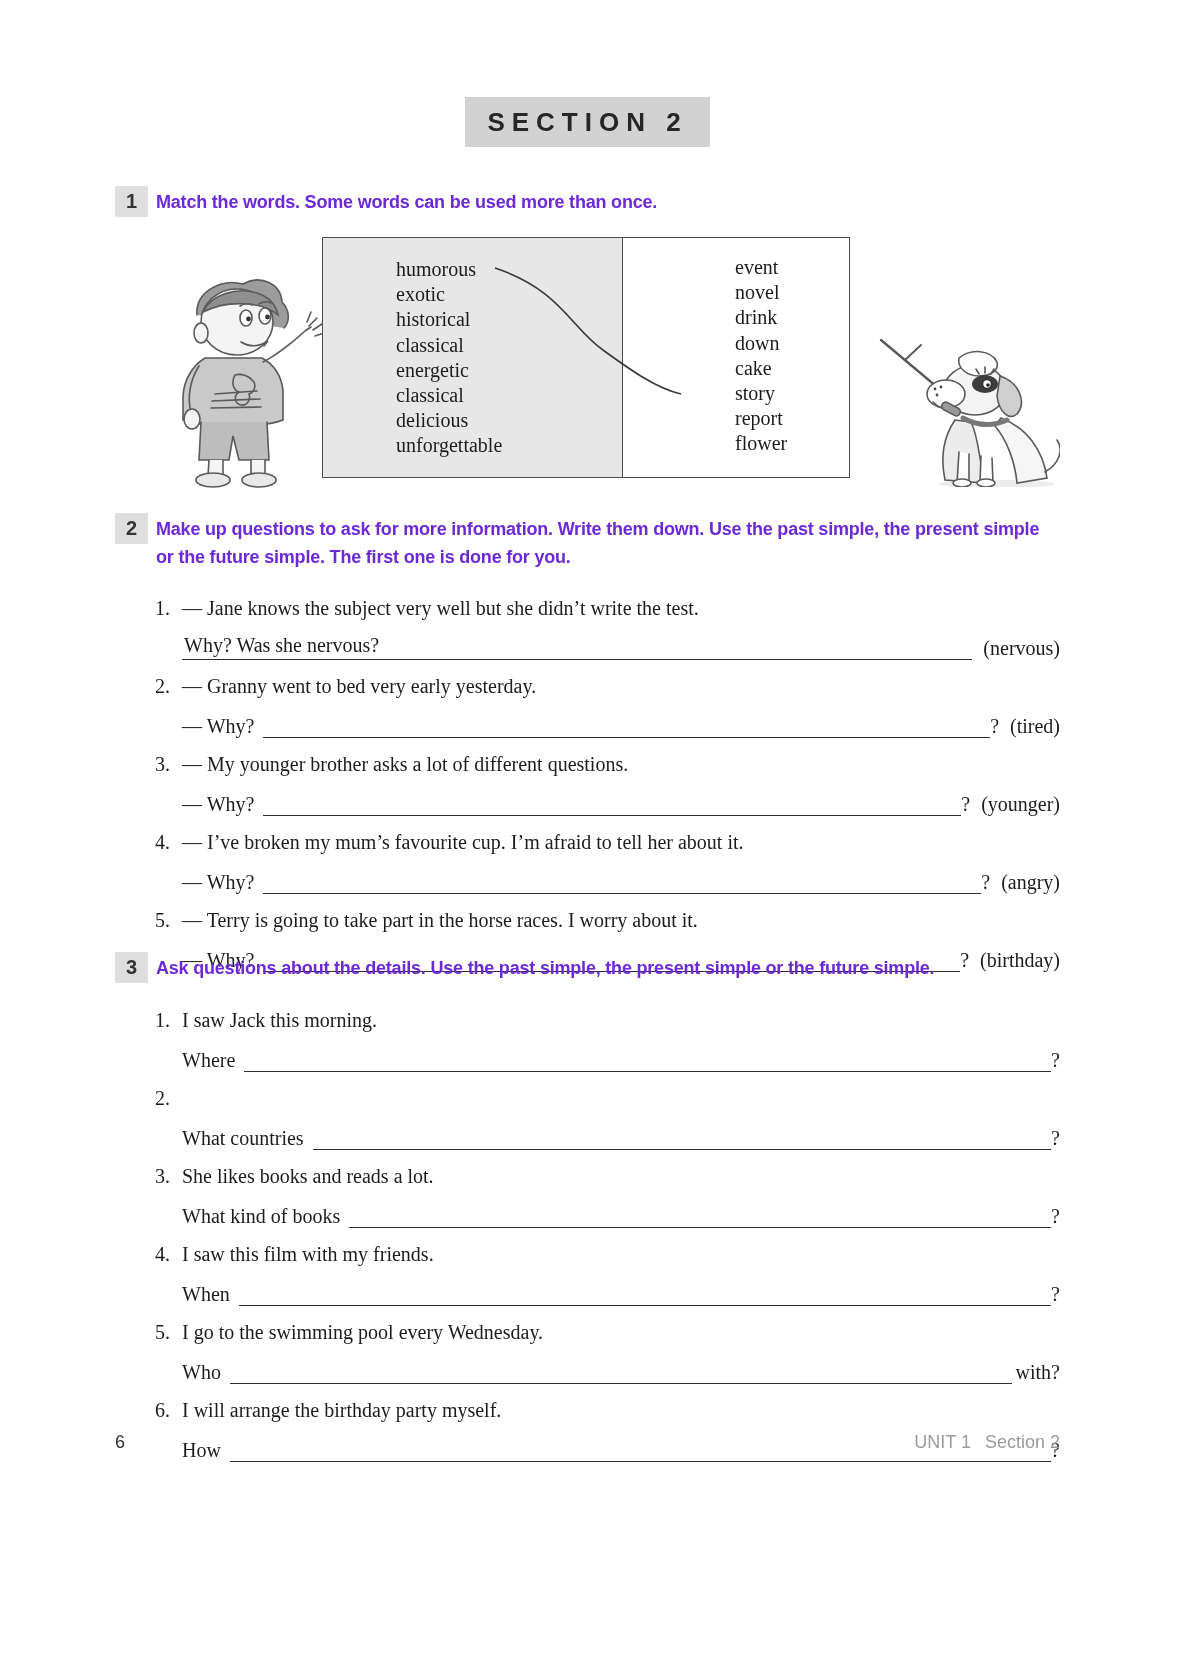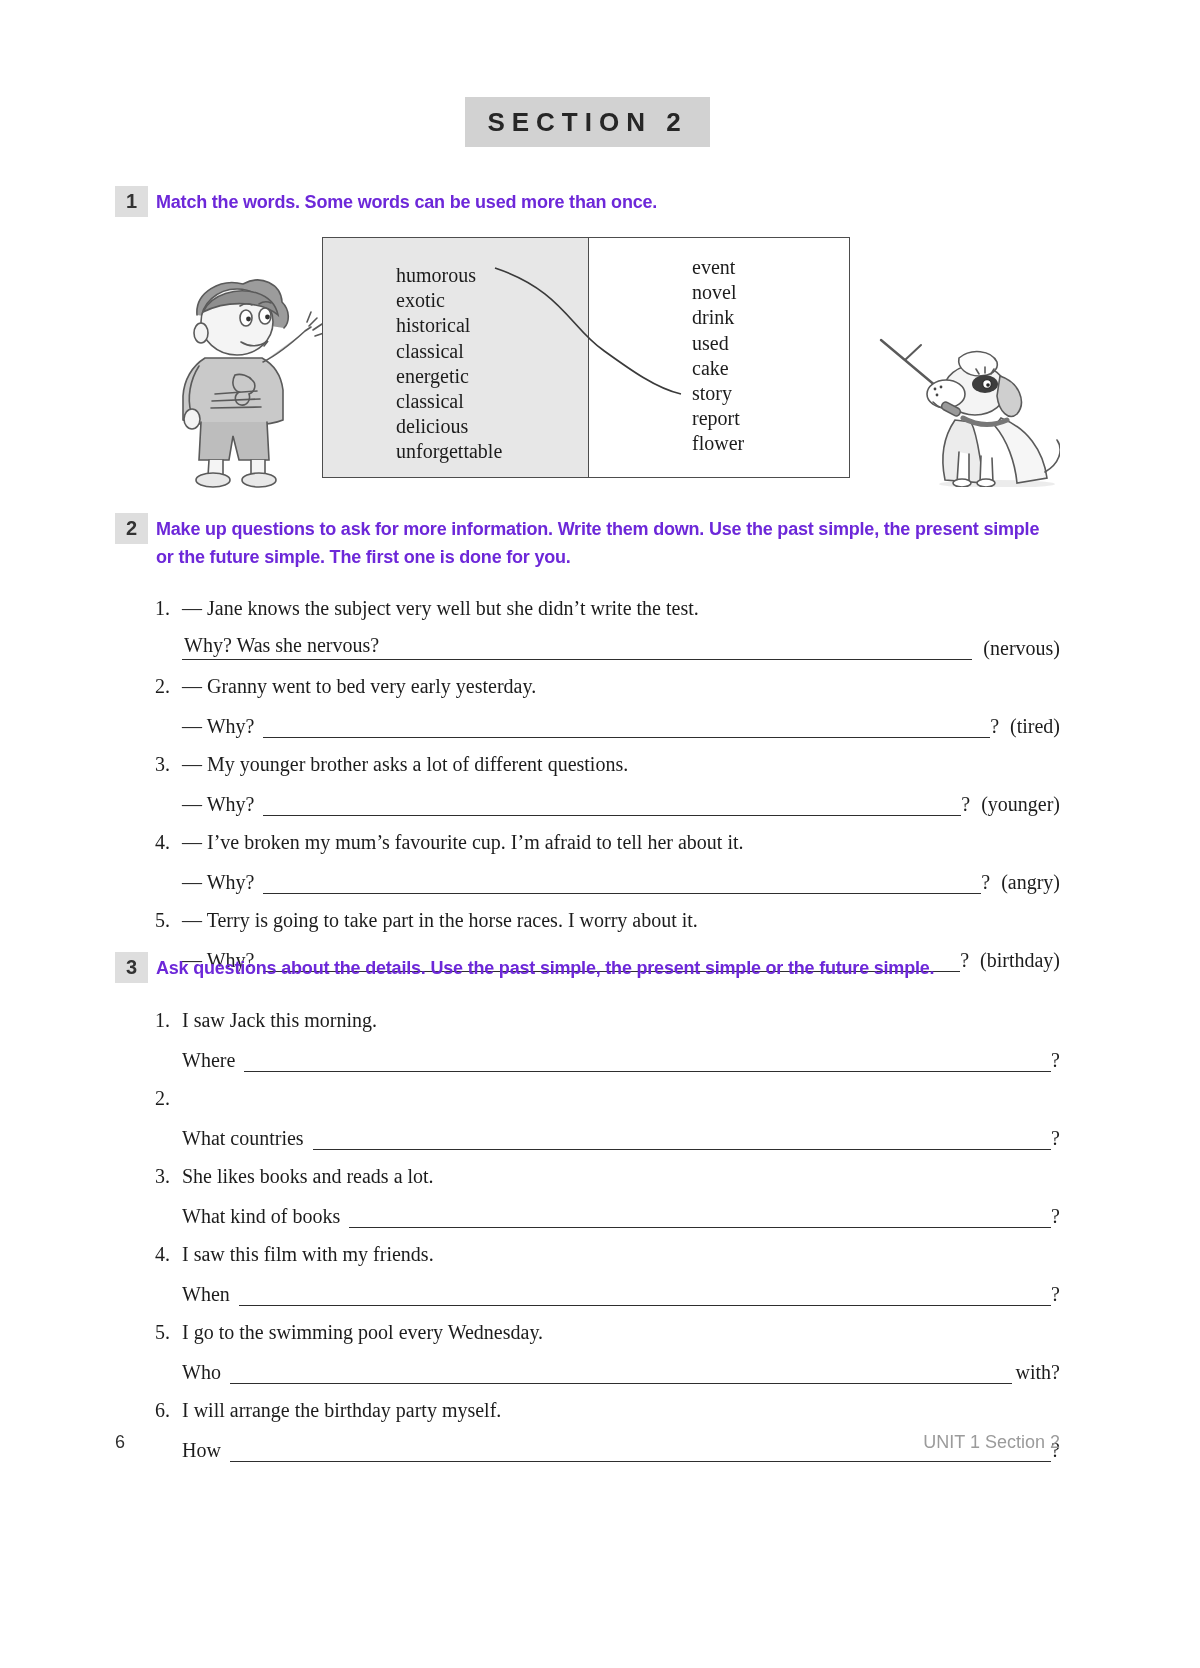--- a/index.html
+++ b/index.html
@@ -37,24 +37,24 @@
     font-family:"Liberation Sans",sans-serif;font-weight:bold;font-size:18px;
     line-height:28px;letter-spacing:-0.2px;color:#6d28d9;max-width:905px;padding-top:2px;
   }
   
   .match-area{position:absolute;top:237px;left:115px;width:945px;height:252px;}
   .match-box{
     position:absolute;left:207px;top:0;width:528px;height:241px;box-sizing:border-box;
     border:1.5px solid var(--box-border);display:flex;background:#fff;
   }
   .match-left{
-    width:266px;flex:none;background:var(--match-left-bg);
-    border-right:1.5px solid var(--box-border);padding:25px 0 0 73px;box-sizing:border-box;
-  }
-  .match-right{flex:1;padding:17px 0 0 103px;box-sizing:border-box;}
+    width:300px;flex:none;background:var(--match-left-bg);
+    border-right:1.5px solid var(--box-border);padding:19px 0 0 73px;box-sizing:border-box;
+  }
+  .match-right{flex:1;padding:17px 0 0 103px;box-sizing:border-box;margin-left:9px;}
   .match-word{font-size:20px;line-height:25.2px;white-space:nowrap;}
   .match-curve{position:absolute;left:0;top:0;pointer-events:none;}
   .illus{position:absolute;}
   
   .ex-items{margin:14px 0 0 40px;}
   .item-row{height:35px;display:flex;align-items:flex-end;font-size:20px;}
   .statement-row{padding-bottom:5px;}
   .num{width:27px;flex:none;}
   .answer-row{padding-left:27px;padding-bottom:3px;}
   .prompt{flex:none;padding-right:9px;white-space:nowrap;}
@@ -63,21 +63,21 @@
     position:absolute;left:2px;bottom:2px;white-space:nowrap;font-size:20px;
   }
   .suffix{flex:none;white-space:nowrap;}
   .hint{flex:none;margin-left:11px;white-space:nowrap;}
   
   .footer{
     position:absolute;top:1432px;left:115px;width:945px;display:flex;
     justify-content:space-between;font-family:"Liberation Sans",sans-serif;font-size:18px;
   }
   .page-num{color:#2f2f2f;}
-  .footer-right{color:var(--footer-muted);display:flex;gap:5px;}
+  .footer-right{color:var(--footer-muted);display:flex;gap:14px;}
 </style>
 </head>
 <body>
 
 <div class="page">
 
   <div class="section-header">SECTION 2</div>
 
   <div class="exercise" style="top:186px;">
     <div class="ex-head">
@@ -123,21 +123,21 @@
           <div class="match-word">classical</div>
           <div class="match-word">energetic</div>
           <div class="match-word">classical</div>
           <div class="match-word">delicious</div>
           <div class="match-word">unforgettable</div>
         </div>
       <div class="match-right">
           <div class="match-word">event</div>
           <div class="match-word">novel</div>
           <div class="match-word">drink</div>
-          <div class="match-word">used</div>
+          <div class="match-word">down</div>
           <div class="match-word">cake</div>
           <div class="match-word">story</div>
           <div class="match-word">report</div>
           <div class="match-word">flower</div>
         </div>
       <svg class="match-curve" width="528" height="241" viewBox="0 0 528 241">
         <path d="M172,30 C238,52 248,90 280,112 C305,130 332,150 358,156" stroke="#3a3a3a" stroke-width="1.7" fill="none"></path>
       </svg>
     </div>
 

